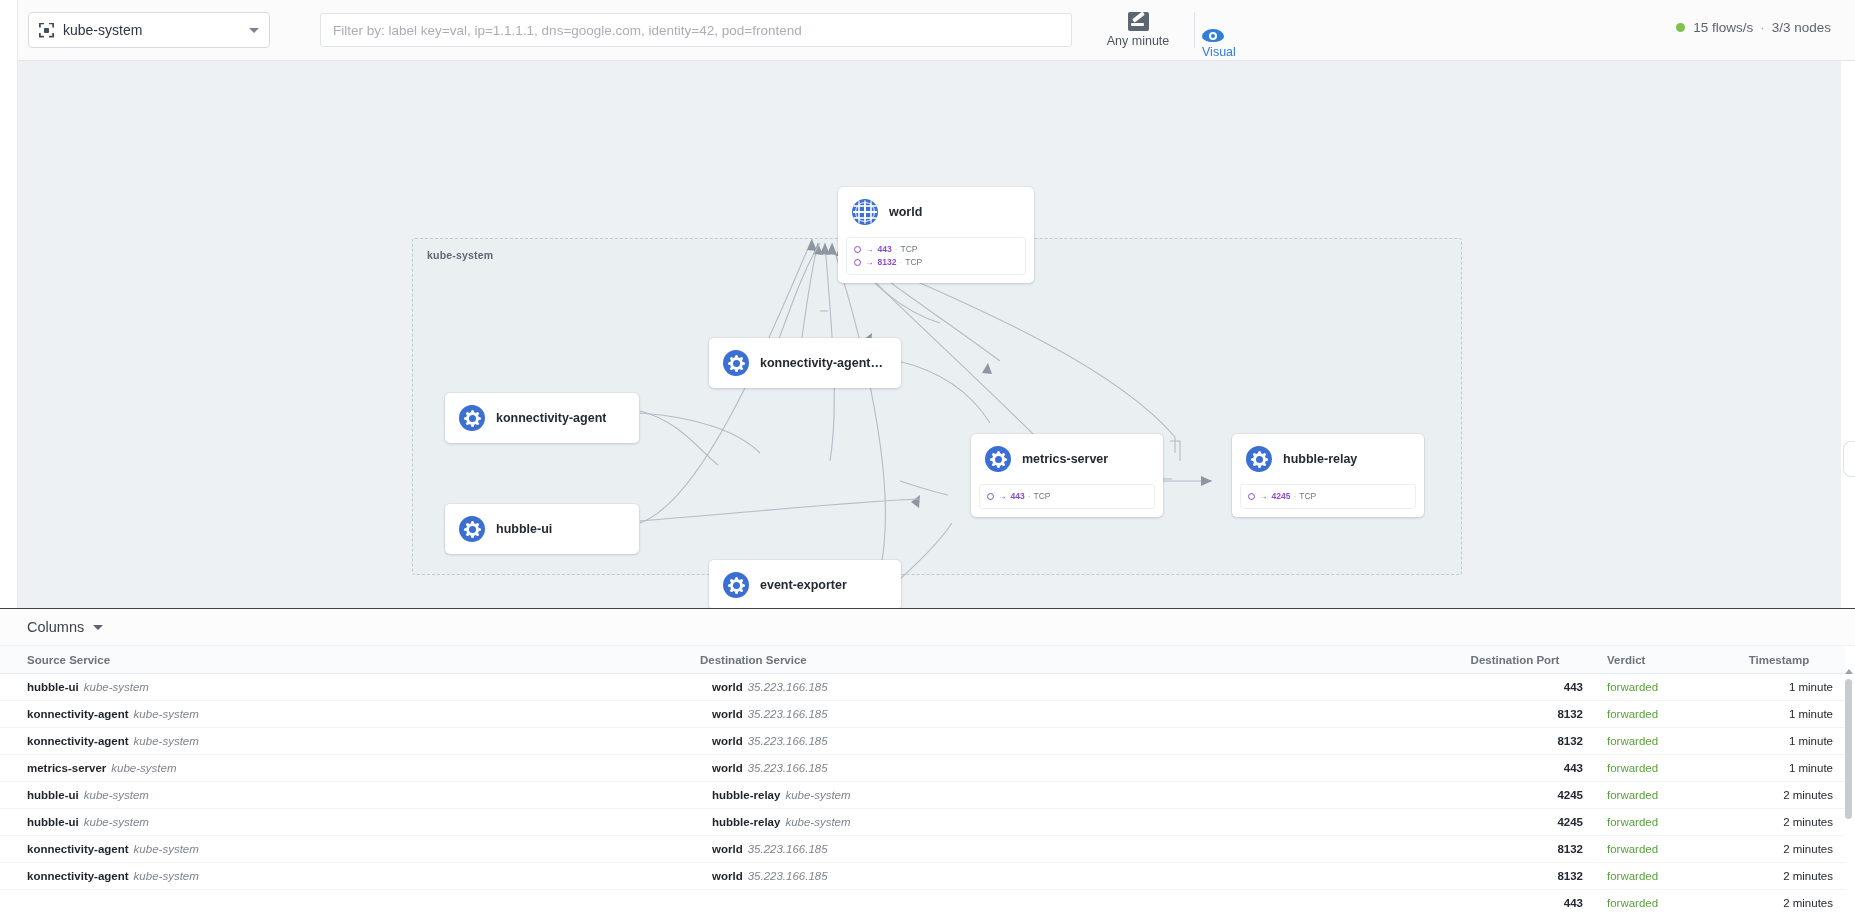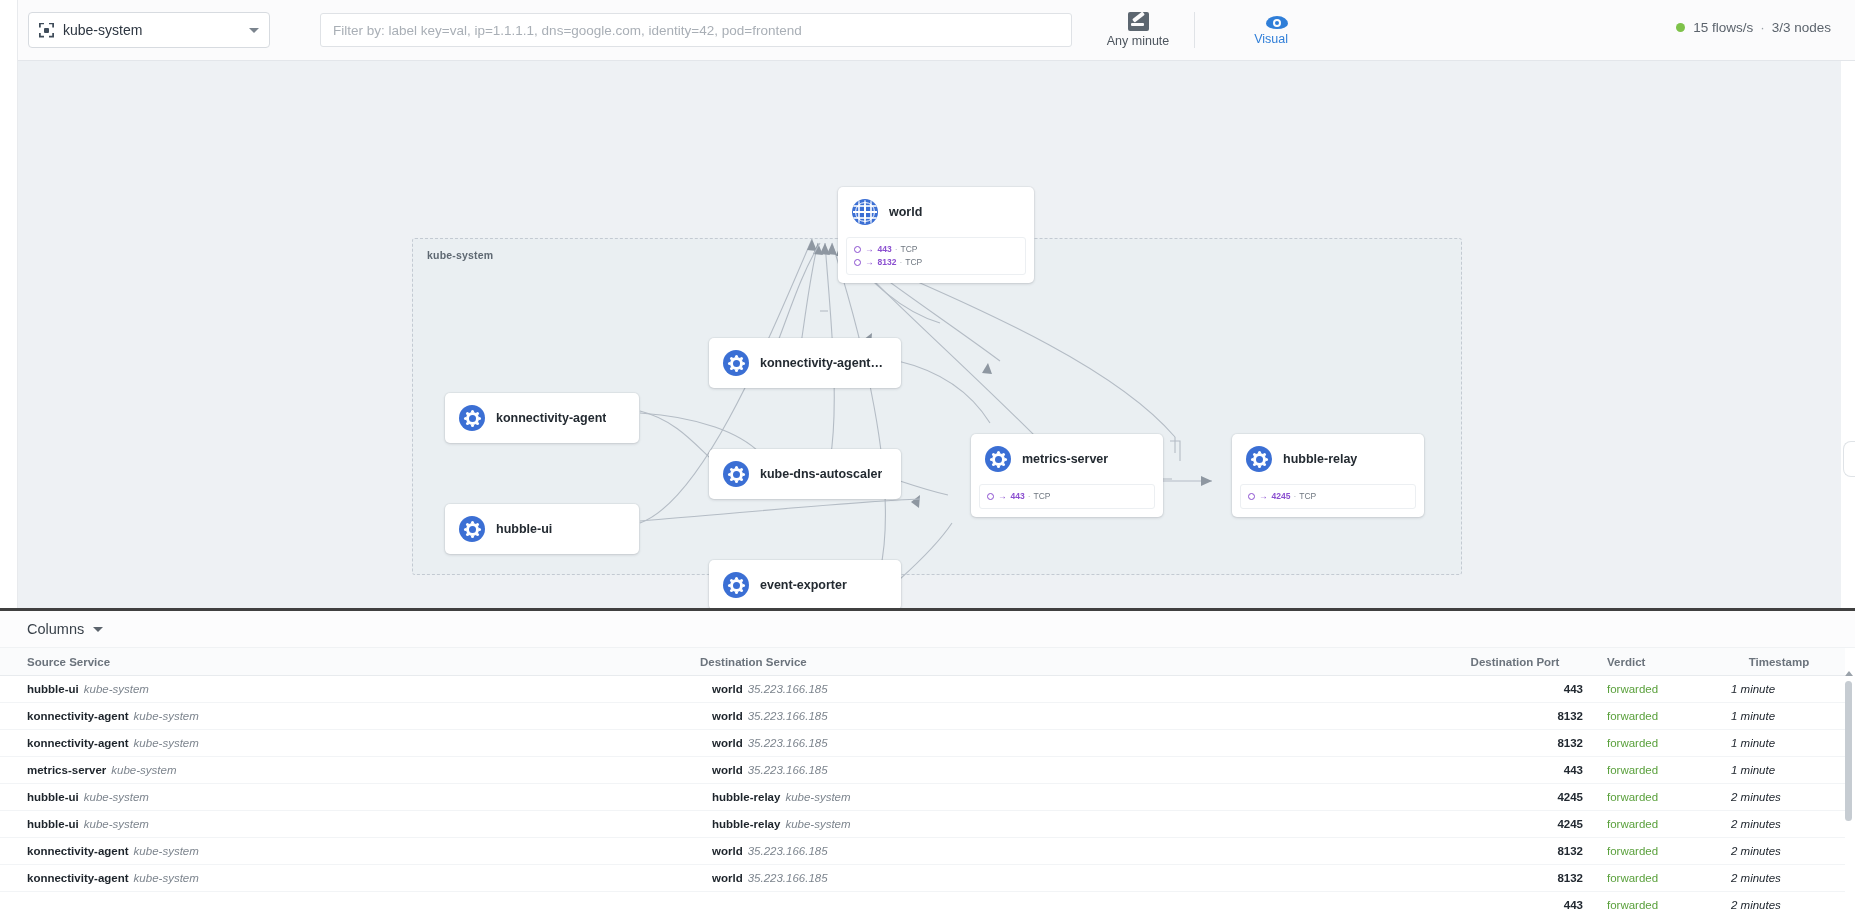--- a/index.html
+++ b/index.html
@@ -95,23 +95,23 @@
   .gavel::after {
     content: ''; position: absolute;
     left: 3px; top: 11px; width: 13px; height: 3px;
     background: #fbfbfc; border-radius: 1px;
   }
   .vdivider {
     position: absolute; left: 1194px; top: 12px;
     width: 1px; height: 36px; background: #e0e3e7;
   }
   .visual-btn {
-    position: absolute; left: 1202px; top: 8px;
+    position: absolute; left: 1202px; top: 21px;
     width: 86px; height: 46px;
-    display: flex; flex-direction: column; align-items: flex-end;
+    display: flex; flex-direction: column; align-items: flex-start;
     justify-content: center; cursor: pointer;
   }
   .visual-btn .lbl { font-size: 12.5px; color: #2f7ed8; margin-top: 3px; }
   .eye {
     width: 22px; height: 13px;
     border-radius: 50% 50% 50% 50% / 60% 60% 40% 40%;
     background: #2f7ed8;
     position: relative;
   }
   .eye::after {
@@ -255,21 +255,21 @@
 
   svg.edges { position:absolute; left:0; top:0; width:1855px; height:547px; z-index:2; }
   svg.edges path { fill:none; stroke:#b4bcc5; stroke-width:1.1; }
   svg.edges polygon { fill:#8e97a1; }
 
   
   .table-wrap {
     position: absolute; top: 608px; left: 0;
     width: 1855px; height: 310px;
     background: #ffffff;
-    border-top: 3px solid #404040;
+    border-top: 1px solid #404040;
   }
   .columns-bar {
     height: 37px; display: flex; align-items: center;
     padding-left: 27px;
     border-bottom: 1px solid #f0f2f4;
     background: #fcfcfd;
   }
   .columns-btn {
     display: flex; align-items: center; cursor: pointer;
     font-size: 14.5px; color: #3a424b;
@@ -292,21 +292,21 @@
   th.c-verdict { width: 118px; padding-left: 12px; }
   th.c-ts { width: 132px; text-align: center; }
   tbody td {
     font-size: 11.5px; padding: 7px 12px; color: #222931;
     border-bottom: 1px solid #f2f4f6;
     white-space: nowrap; overflow: hidden;
   }
   td.c-src { padding-left: 27px; }
   td.c-port { text-align: right; font-weight: bold; }
   td.c-verdict { padding-left: 12px; color: #5aa03c; }
-  td.c-ts { text-align: left; padding-left: 18px; font-style: italic; }
+  td.c-ts { text-align: right; padding-left: 18px; }
   .svc { font-weight: bold; color: #1d242b; }
   .ns { font-style: italic; color: #7d858e; margin-left: 5px; }
   .scrollbar {
     position: absolute; right: 3px; top: 70px;
     width: 7px; height: 140px;
     background: #c6ccd2; border-radius: 4px;
   }
   .scroll-up {
     position:absolute; right:2px; top:60px;
     width:0;height:0;
@@ -444,26 +444,20 @@
     </div>
   </div>
 
   <div class="node" style="left:445px; top:332px; width:194px;">
     <div class="node-head">
       <span class="k8s-logo"></span>
       <span class="node-title">konnectivity-agent</span>
     </div>
   </div>
 
-  <div class="node" style="left:709px; top:388px; width:192px;">
-    <div class="node-head">
-      <span class="k8s-logo"></span>
-      <span class="node-title">kube-dns-autoscaler</span>
-    </div>
-  </div>
 
   <div class="node" style="left:445px; top:443px; width:194px;">
     <div class="node-head">
       <span class="k8s-logo"></span>
       <span class="node-title">hubble-ui</span>
     </div>
   </div>
 
   <div class="node" style="left:709px; top:499px; width:192px;">
     <div class="node-head">

